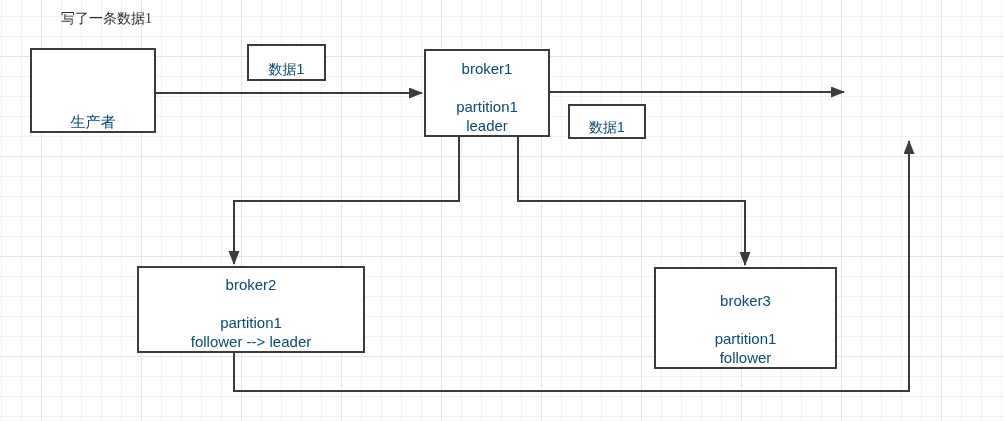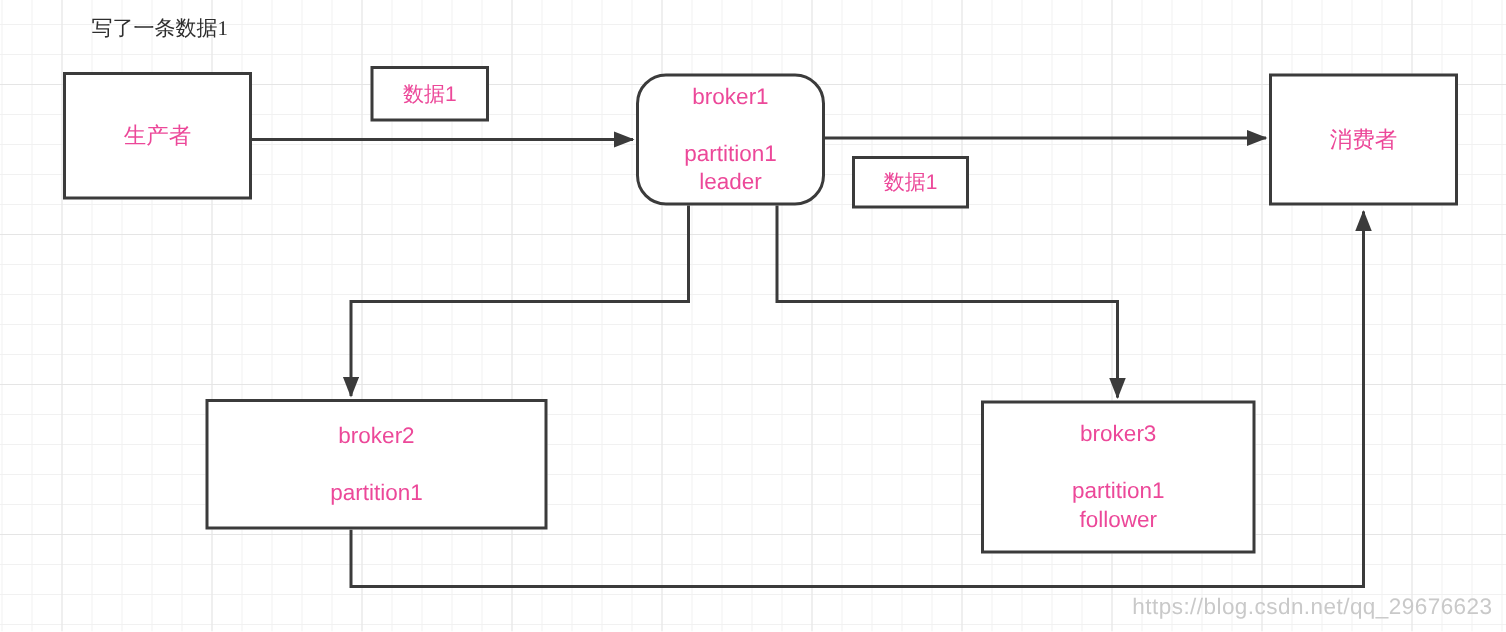--- a/index.html
+++ b/index.html
@@ -25,25 +25,25 @@
     color: #333333;
   }
   .node {
     position: absolute;
     box-sizing: border-box;
     background: #ffffff;
     border: 2px solid #3b3b3b;
     display: flex;
     flex-direction: column;
     align-items: center;
-    justify-content: center;
+    justify-content: flex-end;
     text-align: center;
     font-size: 15px;
     line-height: 19px;
-    color: #ec4899;
+    color: #0c4a6e;
   }
   .node .gap { height: 19px; }
   .small-label { font-size: 14px; }
   .annotation {
     position: absolute;
     left: 61px;
     top: 10px;
     font-size: 14px;
     color: #2e2e2e;
     font-family: Liberation Serif, serif;
@@ -66,23 +66,23 @@
     top: 396px;
     width: 245px;
     font-size: 15px;
     color: #c9c9c9;
     text-align: right;
     letter-spacing: 0.3px;
     white-space: nowrap;
   }
 
   
-  #producer  { left: 42px;  top: 48px;  width: 126px; height: 85px; }
+  #producer  { left: 30px;  top: 48px;  width: 126px; height: 85px; }
   #data1-top { left: 247px; top: 44px;  width: 79px;  height: 37px; }
-  #broker1   { left: 424px; top: 49px;  width: 126px; height: 88px; border-radius: 20px; }
+  #broker1   { left: 424px; top: 49px;  width: 126px; height: 88px; }
   #data1-mid { left: 568px; top: 104px; width: 78px;  height: 35px; }
   #consumer  { left: 846px; top: 49px;  width: 126px; height: 88px; }
   #broker2   { left: 137px; top: 266px; width: 228px; height: 87px; }
   #broker3   { left: 654px; top: 267px; width: 183px; height: 102px; }
 </style>
 </head>
 <body>
 
 <div class="canvas">
 
@@ -113,32 +113,29 @@
     <div>broker1</div>
     <div class="gap"></div>
     <div>partition1</div>
     <div>leader</div>
   </div>
 
   <div class="node small-label" id="data1-mid">
     <div>数据1</div>
   </div>
 
-  <div class="node" id="consumer">
-    <div>消费者</div>
-  </div>
 
   <div class="node" id="broker2">
     <div>broker2</div>
     <div class="gap"></div>
     <div>partition1</div>
+    <div>follower --&gt; leader</div>
   </div>
 
   <div class="node" id="broker3">
     <div>broker3</div>
     <div class="gap"></div>
     <div>partition1</div>
     <div>follower</div>
   </div>
 
-  <div class="watermark">https://blog.csdn.net/qq_29676623</div>
 
 </div>
 
 </body></html>

